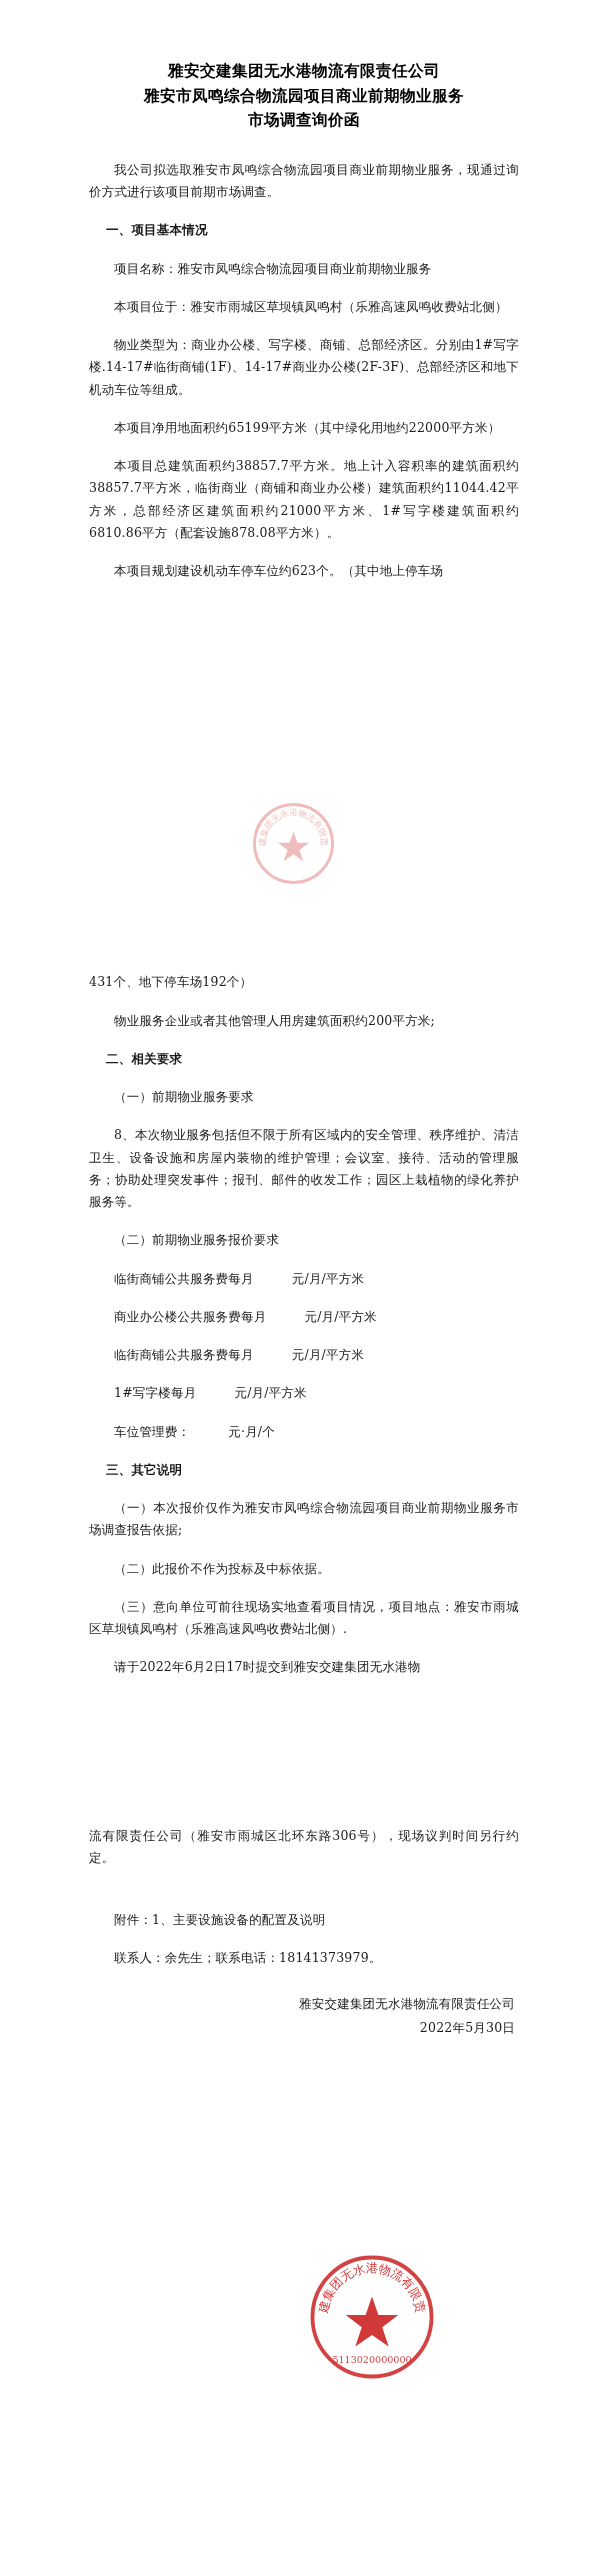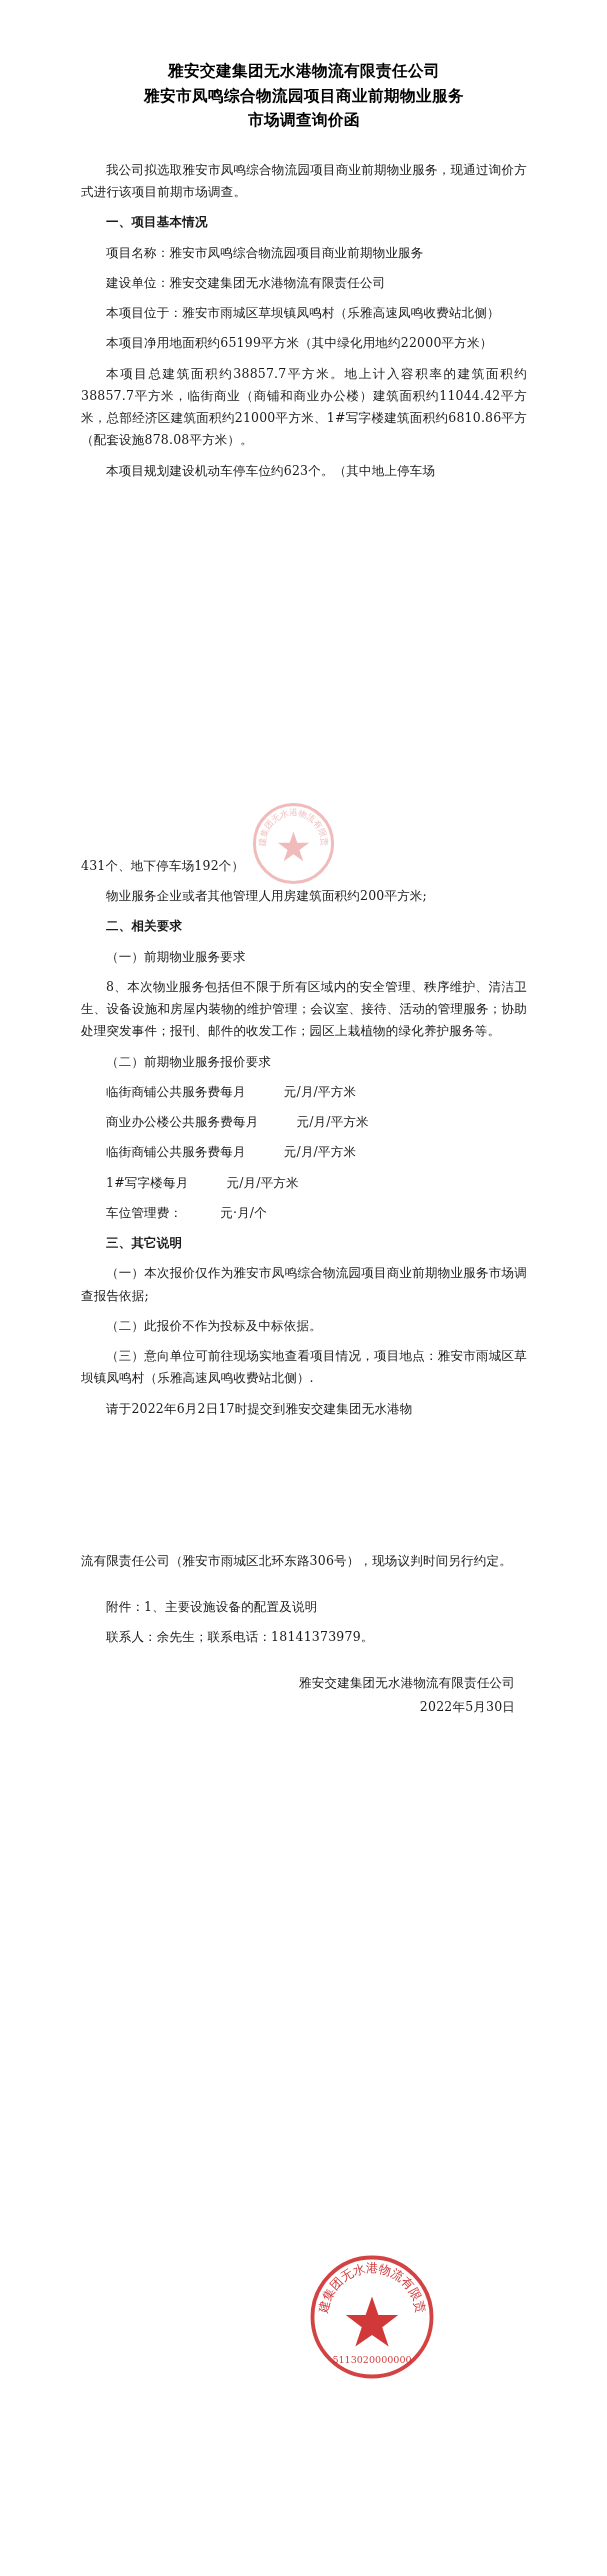--- a/index.html
+++ b/index.html
@@ -29,21 +29,21 @@
     font-family: "DejaVu Serif", serif;
     font-weight: bold;
     font-size: 15.6px;
     line-height: 1.58;
     letter-spacing: 0.4px;
     color: #000;
   }
   p.body-text {
     font-size: 12.5px;
     line-height: 1.78;
-    margin: 8px;
+    margin: 16px;
     text-indent: 2em;
     text-align: justify;
     letter-spacing: 0.2px;
   }
   p.section-head {
     font-size: 12.5px;
     line-height: 1.78;
     margin: 8px;
     text-indent: 2em;
     font-weight: bold;
@@ -101,22 +101,22 @@
     <div class="title-line">雅安交建集团无水港物流有限责任公司</div>
     <div class="title-line">雅安市凤鸣综合物流园项目商业前期物业服务</div>
     <div class="title-line">市场调查询价函</div>
   </div>
 
   <p class="body-text">我公司拟选取雅安市凤鸣综合物流园项目商业前期物业服务，现通过询价方式进行该项目前期市场调查。</p>
 
   <p class="section-head">一、项目基本情况</p>
 
   <p class="body-text">项目名称：雅安市凤鸣综合物流园项目商业前期物业服务</p>
-  <p class="body-text">建设单位：雅安交建集团无水港物流有限责任公司</p>
   <p class="body-text">本项目位于：雅安市雨城区草坝镇凤鸣村（乐雅高速凤鸣收费站北侧）</p>
+  <p class="body-text">物业类型为：商业办公楼、写字楼、商铺、总部经济区。分别由1#写字楼.14-17#临街商铺(1F)、14-17#商业办公楼(2F-3F)、总部经济区和地下机动车位等组成。</p>
   <p class="body-text">本项目净用地面积约65199平方米（其中绿化用地约22000平方米）</p>
   <p class="body-text">本项目总建筑面积约38857.7平方米。地上计入容积率的建筑面积约38857.7平方米，临街商业（商铺和商业办公楼）建筑面积约11044.42平方米，总部经济区建筑面积约21000平方米、1#写字楼建筑面积约6810.86平方（配套设施878.08平方米）。</p>
   <p class="body-text">本项目规划建设机动车停车位约623个。（其中地上停车场</p>
 
   <div class="gap-block"></div>
 
   <p class="body-text no-indent">431个、地下停车场192个）</p>
   <p class="body-text">物业服务企业或者其他管理人用房建筑面积约200平方米;</p>
 
   <p class="section-head">二、相关要求</p>

